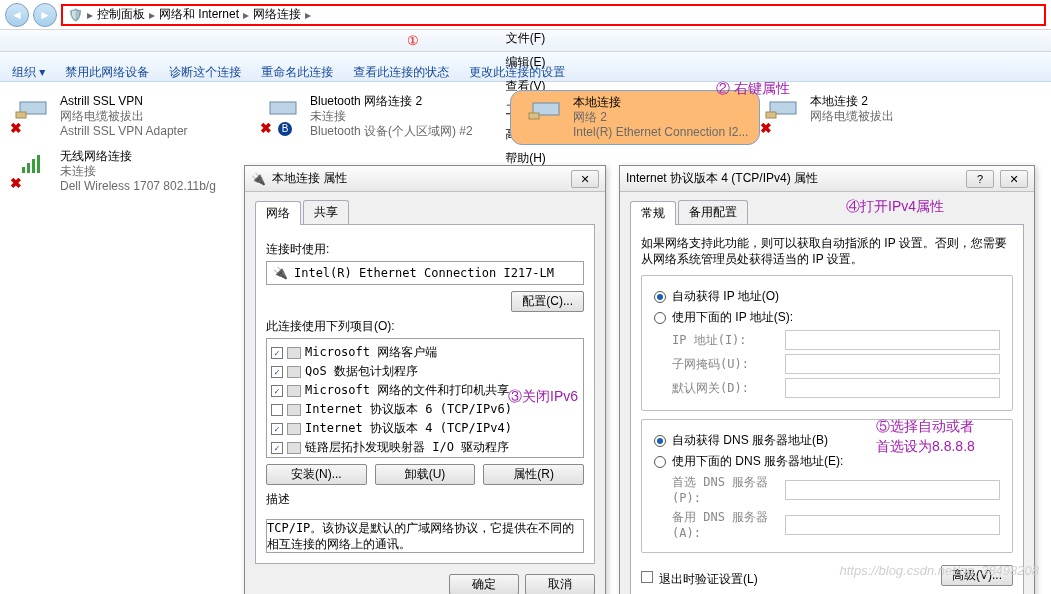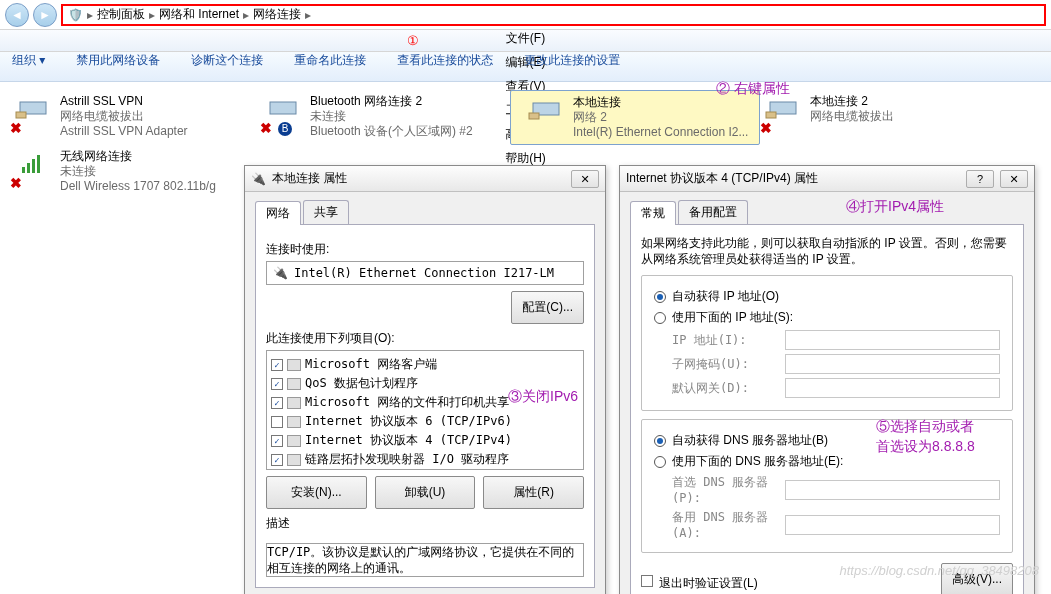--- a/index.html
+++ b/index.html
@@ -3,46 +3,46 @@
 <meta charset="utf-8">
 <style>
 * { box-sizing: border-box; margin: 0; padding: 0; }
 body { font-family: "Microsoft YaHei", Tahoma, sans-serif; font-size: 12px; background: #fff; width: 1051px; height: 594px; overflow: hidden; position: relative; }
 .addr-bar { height: 30px; display: flex; align-items: center; border-bottom: 1px solid #d6d6d6; padding: 2px 5px; gap: 4px; }
 .nav-btn { width: 24px; height: 24px; border-radius: 50%; background: linear-gradient(#cde6f7,#a8cfea); border: 1px solid #7a9ec7; display: flex; align-items: center; justify-content: center; color: #fff; }
 .breadcrumb-box { flex: 1; height: 22px; border: 2px solid red; display: flex; align-items: center; padding: 0 5px; gap: 4px; }
 .bc-sep { color: #666; }
 .menu-bar { height: 22px; display: flex; align-items: center; gap: 7px; padding: 0 8px; background: linear-gradient(#fafcff,#eaf1fa); border-bottom: 1px solid #d6d6d6; flex-direction: column; }
 .menu-item { color: #000; }
-.toolbar { height: 30px; display: flex; align-items: flex-start; gap: 31px; padding: 0 12px; background: linear-gradient(#f6fbff,#e3eefb); border-bottom: 1px solid #c6d6e9; color: #16499a; }
+.toolbar { height: 30px; display: flex; align-items: flex-end; gap: 20px; padding: 0 12px; background: linear-gradient(#f6fbff,#e3eefb); border-bottom: 1px solid #c6d6e9; color: #16499a; }
 .toolbar span:first-child { color: #16499a; font-weight: normal; }
 .connections { position: relative; padding: 8px 10px; }
 .conn-row { display: flex; gap: 0; }
 .conn { width: 250px; display: flex; gap: 6px; padding: 4px; }
-.conn.sel { background: #fef9c3; border: 1px solid #7da2ce; border-radius: 2px; padding-left: 16px; }
+.conn.sel { background: #fdba74; border: 1px solid #7da2ce; border-radius: 12px; padding-left: 16px; }
 .conn-icon { width: 40px; height: 40px; position: relative; }
 .nic-svg { width: 40px; height: 30px; }
 .x-mark { position: absolute; bottom: -2px; left: -4px; color: #c00; font-weight: bold; font-size: 14px; }
 .bt-badge { position: absolute; bottom: -2px; left: 14px; width: 14px; height: 14px; background: #0a3d91; border-radius: 50%; color: #fff; font-size: 10px; text-align: center; line-height: 14px; }
 .conn-text { flex: 1; line-height: 15px; }
 .conn-title { color: #000; }
 .conn-sub { color: #6a6a6a; }
 .anno { position: absolute; color: #a21caf; font-size: 14px; }
 .dialog { position: absolute; background: #f0f0f0; border: 1px solid #8a8a8a; box-shadow: 2px 2px 6px rgba(0,0,0,0.2); }
 .dlg-title { height: 26px; background: linear-gradient(#fdfdfd,#e8e8e8); border-bottom: 1px solid #c0c0c0; display: flex; align-items: center; padding: 0 6px; gap: 6px; }
 .dlg-title .spacer { flex: 1; }
 .dlg-help, .dlg-close { width: 28px; height: 18px; border: 1px solid #adadad; background: linear-gradient(#f7f7f7,#e3e3e3); text-align: center; font-size: 11px; border-radius: 2px; line-height: 16px; }
 .dlg-body { padding: 8px 10px; }
 .tabs { display: flex; border-bottom: 1px solid #aab; }
 .tab { padding: 3px 10px; border: 1px solid #aab; border-bottom: none; background: #f0f0f0; margin-right: 2px; border-radius: 3px 3px 0 0; }
 .tab.active { background: #fff; position: relative; top: 1px; }
 .tab-panel { background: #fff; border: 1px solid #aab; border-top: none; padding: 10px; }
 .field-label { margin: 6px 0 3px; }
 .field-box { border: 1px solid #a0a0a0; padding: 4px 6px; background: #fff; display: flex; align-items: center; gap: 6px; font-family: SimSun, monospace; }
-.btn { height: 33px; padding: 0 10px; border: 1px solid #8a8a8a; background: linear-gradient(#f7f7f7,#e0e0e0); border-radius: 2px; font-size: 12px; }
+.btn { height: 21px; padding: 0 10px; border: 1px solid #8a8a8a; background: linear-gradient(#f7f7f7,#e0e0e0); border-radius: 2px; font-size: 12px; }
 .btn-row { display: flex; justify-content: flex-end; gap: 6px; margin-top: 6px; }
 .list-box { border: 1px solid #a0a0a0; background: #fff; padding: 4px; height: 120px; overflow: hidden; }
 .list-item { display: flex; align-items: center; gap: 4px; padding: 1px 0; font-family: SimSun, monospace; }
 .chk { width: 12px; height: 12px; border: 1px solid #777; background: #fff; display: inline-flex; align-items: center; justify-content: center; font-size: 9px; color: #16499a; }
 .mini-icon { width: 14px; height: 12px; background: #e0e0e0; border: 1px solid #999; }
 .btn-row3 { display: flex; gap: 8px; margin-top: 6px; }
 .btn-row3 .btn { flex: 1; }
 .desc-box { border: 1px solid #a0a0a0; background: #fff; margin-top: 11px; font-family: SimSun, monospace; line-height: 16px; }
 .group-box { border: 1px solid #c0c0c0; border-radius: 2px; padding: 10px 12px; margin-top: 8px; }
 .radio-row { display: flex; align-items: center; gap: 6px; padding: 2px 0; }

